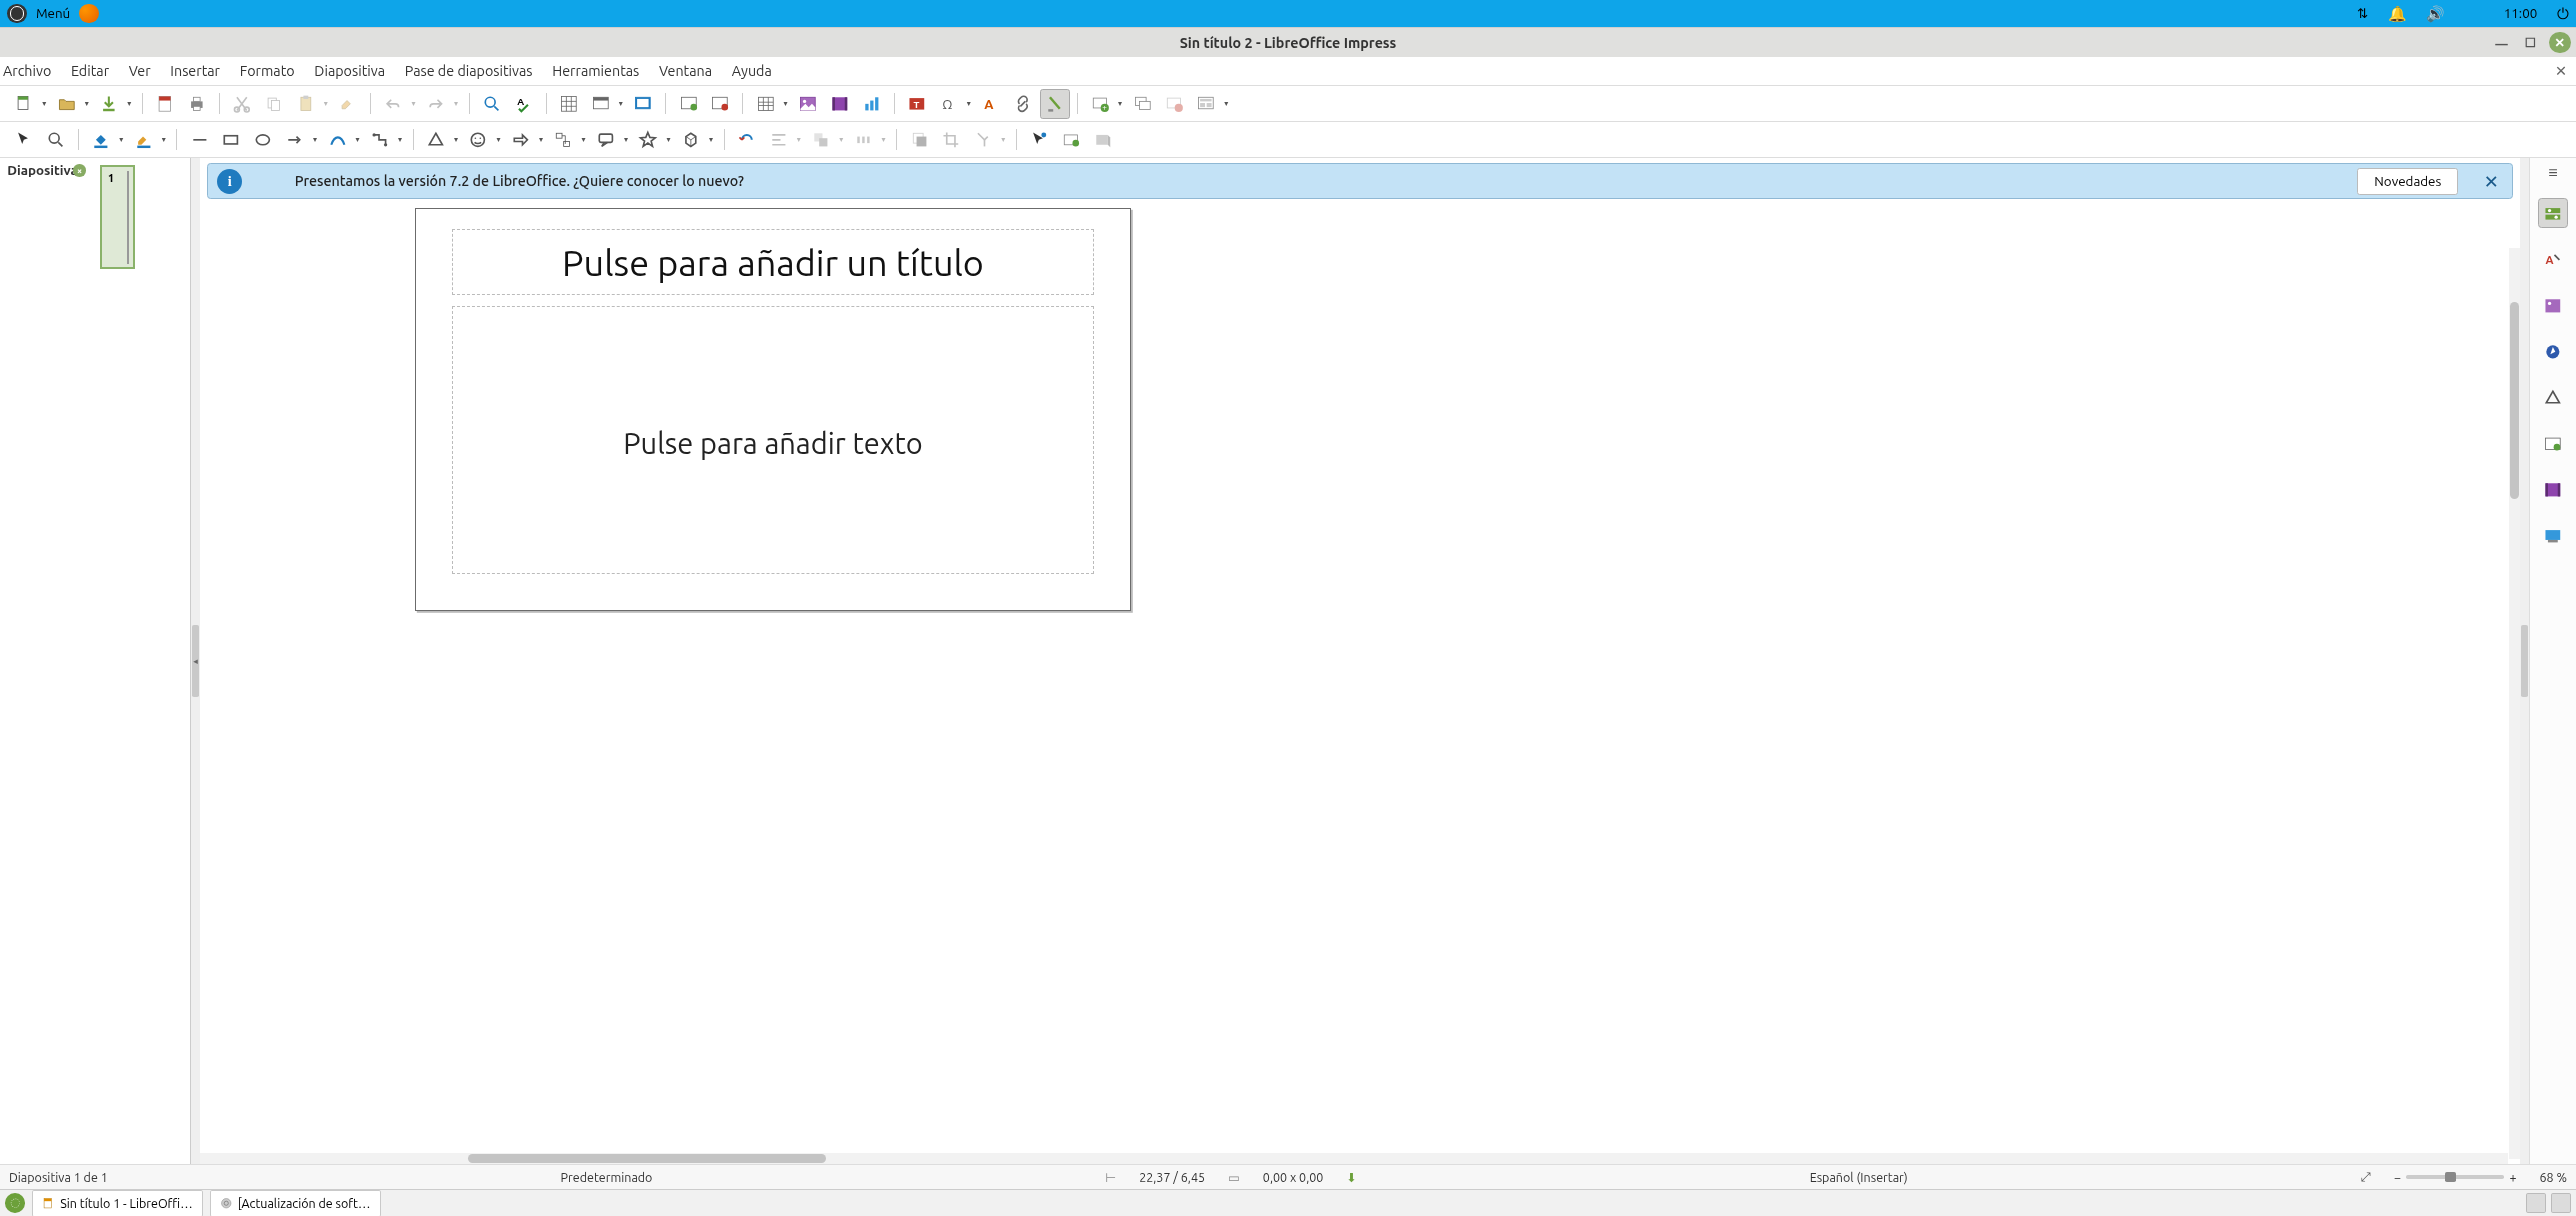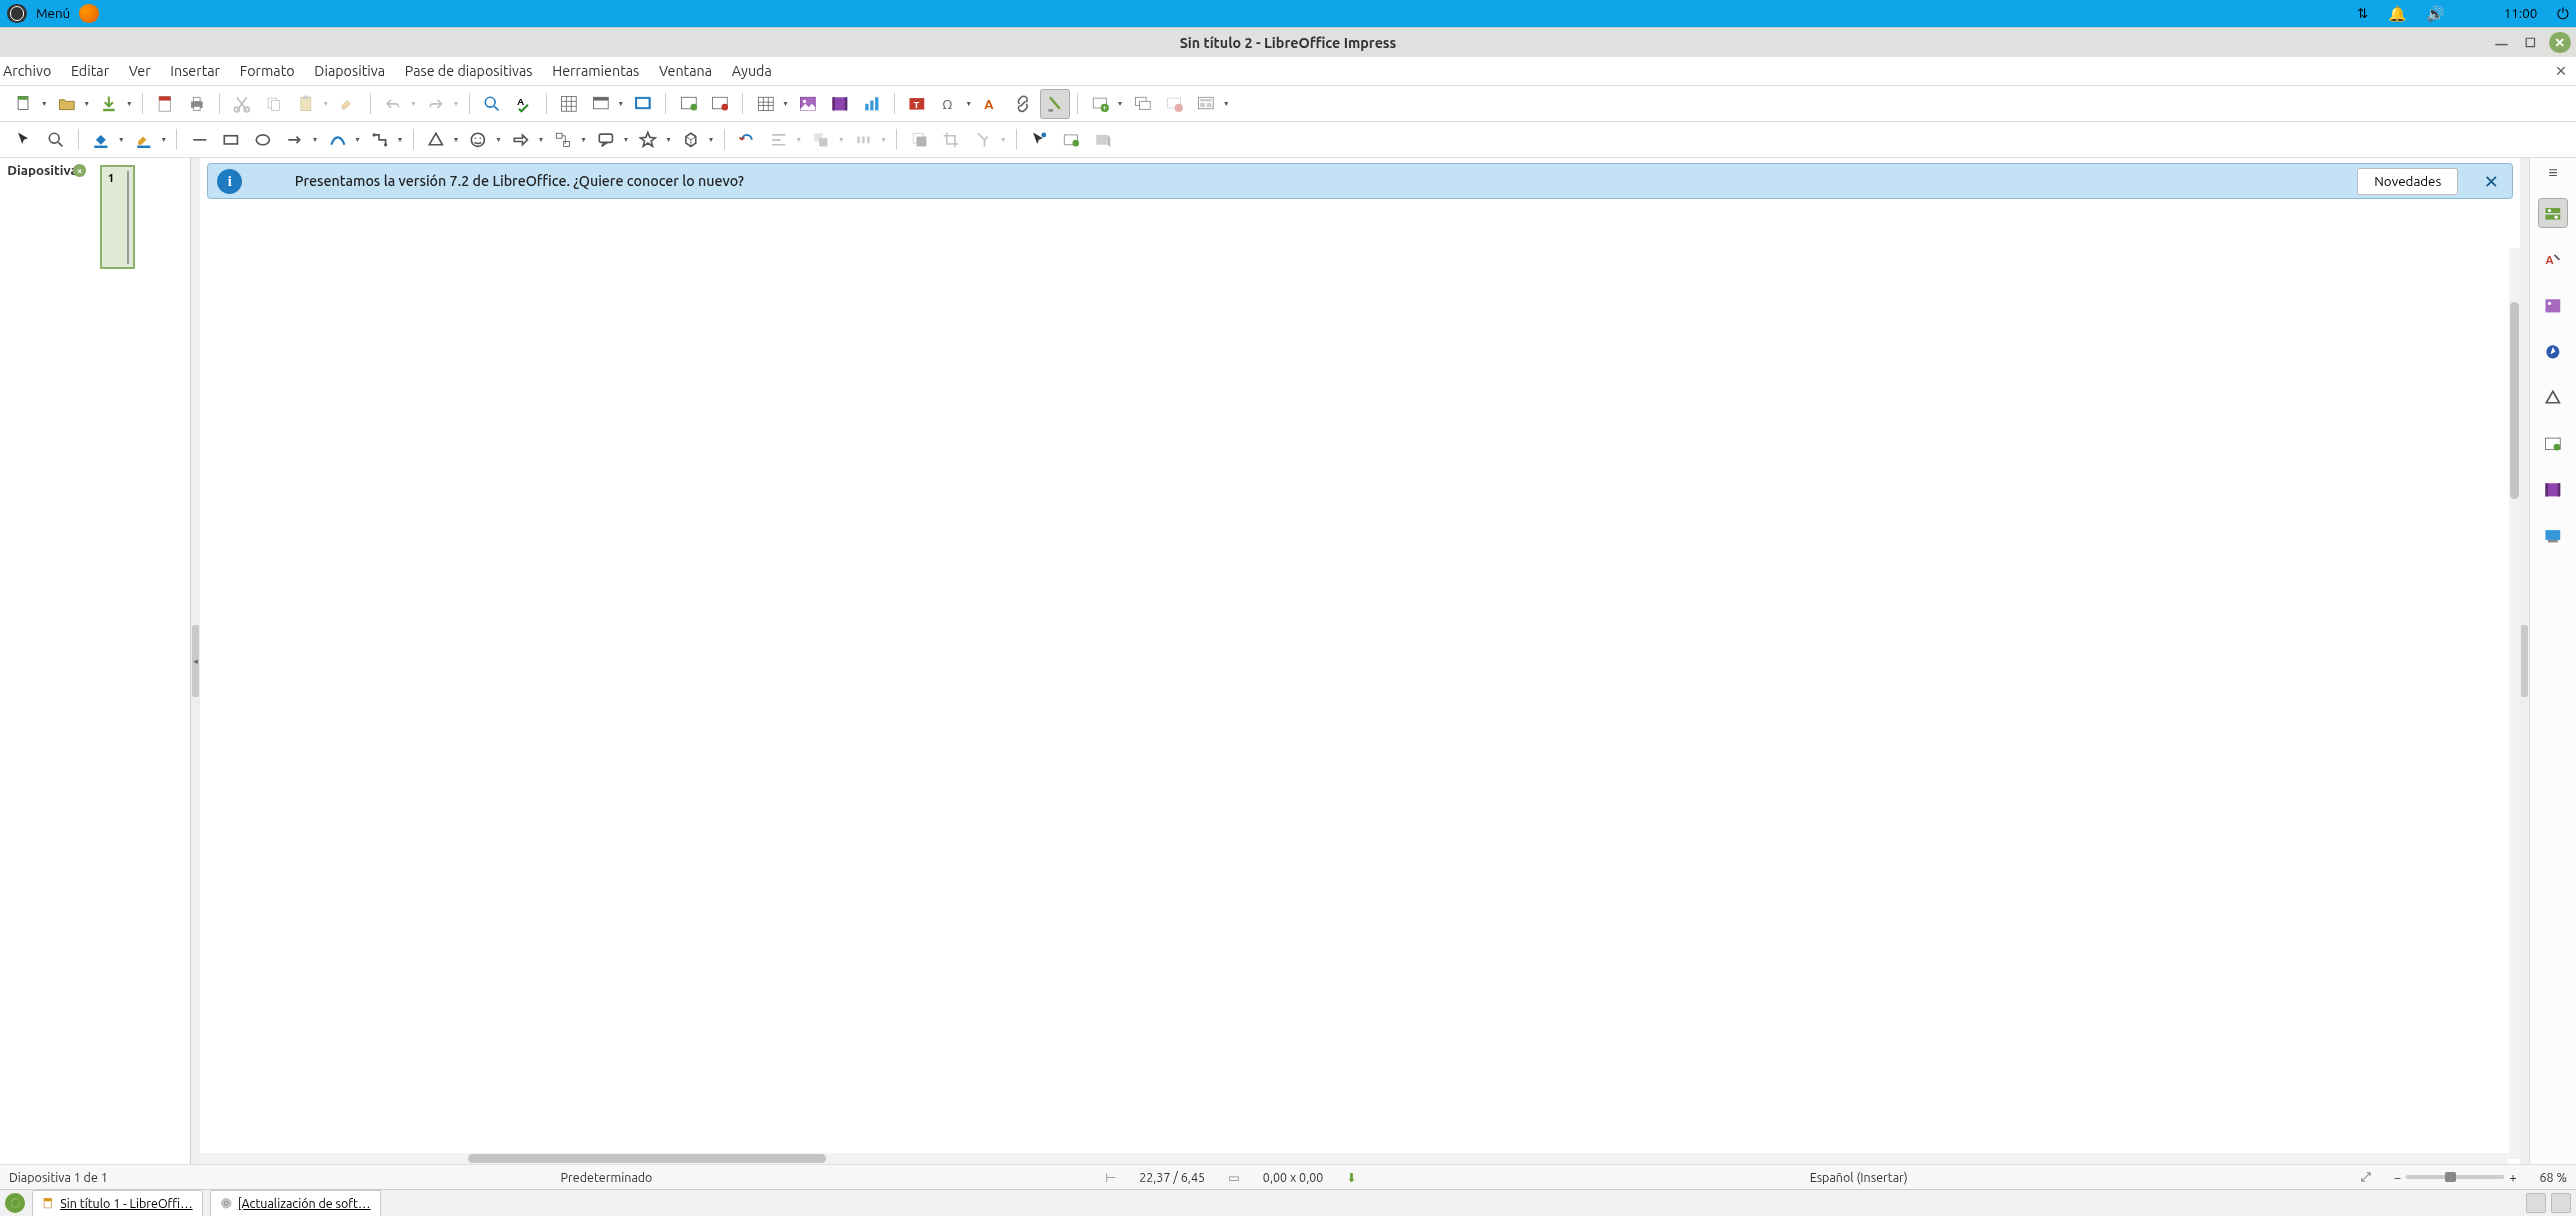--- a/index.html
+++ b/index.html
@@ -73,21 +73,21 @@
 
 .statusbar { height: 25px; background: #f7f7f7; border-top: 0.9px solid #ddd; display: flex; align-items: center; font-size: 12.5px; color: #333; padding: 0 9px; gap: 23px; }
 .statusbar .spacer { flex: 1; }
 .zoomslider { display: flex; align-items: center; gap: 5.4px; }
 .zoomslider .track { width: 98px; height: 3.6px; background: #ccc; position: relative; border-radius: 1.8px; }
 .zoomslider .track .knob { position: absolute; left: 39px; top: -3.6px; width: 10.7px; height: 10.7px; background: #888; border-radius: 1.8px; }
 
 
 .taskbar { height: 27px; background: #f1f1f1; border-top: 0.9px solid #ccc; display: flex; align-items: center; padding: 0 5.4px; gap: 7.2px; font-size: 12.5px; }
 .taskbar .startbtn { width: 19.7px; height: 19.7px; border-radius: 50%; background: #6ca03a; color: #fff; display: flex; align-items: center; justify-content: center; font-size: 10.7px; }
-.taskbtn { border: 0.9px solid #c9c9c9; background: #fff; height: 27px; padding: 0 9px; display: flex; align-items: center; gap: 5.4px; border-radius: 1.8px; max-width: 197px; overflow: hidden; white-space: nowrap; text-decoration: underline; }
+.taskbtn { border: 0.9px solid #c9c9c9; background: #fff; height: 27px; padding: 0 9px; display: flex; align-items: center; gap: 5.4px; border-radius: 1.8px; max-width: 197px; overflow: hidden; white-space: nowrap; }
 .taskbtn .ico { width: 12.5px; height: 12.5px; }
 .taskbar .tray { margin-left: auto; display: flex; gap: 5.4px; }
 .tray .tico { width: 19.7px; height: 19.7px; background: #dcdcdc; border: 0.9px solid #bbb; border-radius: 1.8px; }
 </style>
 </head>
 <body>
 
 <div class="sysbar">
   <div class="left">
     <span class="ubuntu-circle"></span>
@@ -507,20 +507,28 @@
     </div>
 
   <div class="mainstage">
     <div class="infobar">
       <span class="iicon">i</span>
       <span style="font-weight:500;margin-left:40px;">Presentamos la versión 7.2 de LibreOffice. ¿Quiere conocer lo nuevo?</span>
       <button class="newsbtn">Novedades</button>
       <span class="closen">✕</span>
     </div>
     <div class="canvaswrap">
+      <div class="slidecanvas">
+        <div class="placeholder ph-title">
+          <span>Pulse para añadir un título</span>
+        </div>
+        <div class="placeholder ph-body">
+          <span>Pulse para añadir texto</span>
+        </div>
+      </div>
       <div class="stage-scroll-v">
           <div class="thumbبار"></div>
         </div>
       <div class="stage-scroll-h">
           <div class="thumbبار"></div>
         </div>
     </div>
   </div>
 
   <div class="rsplitter">

